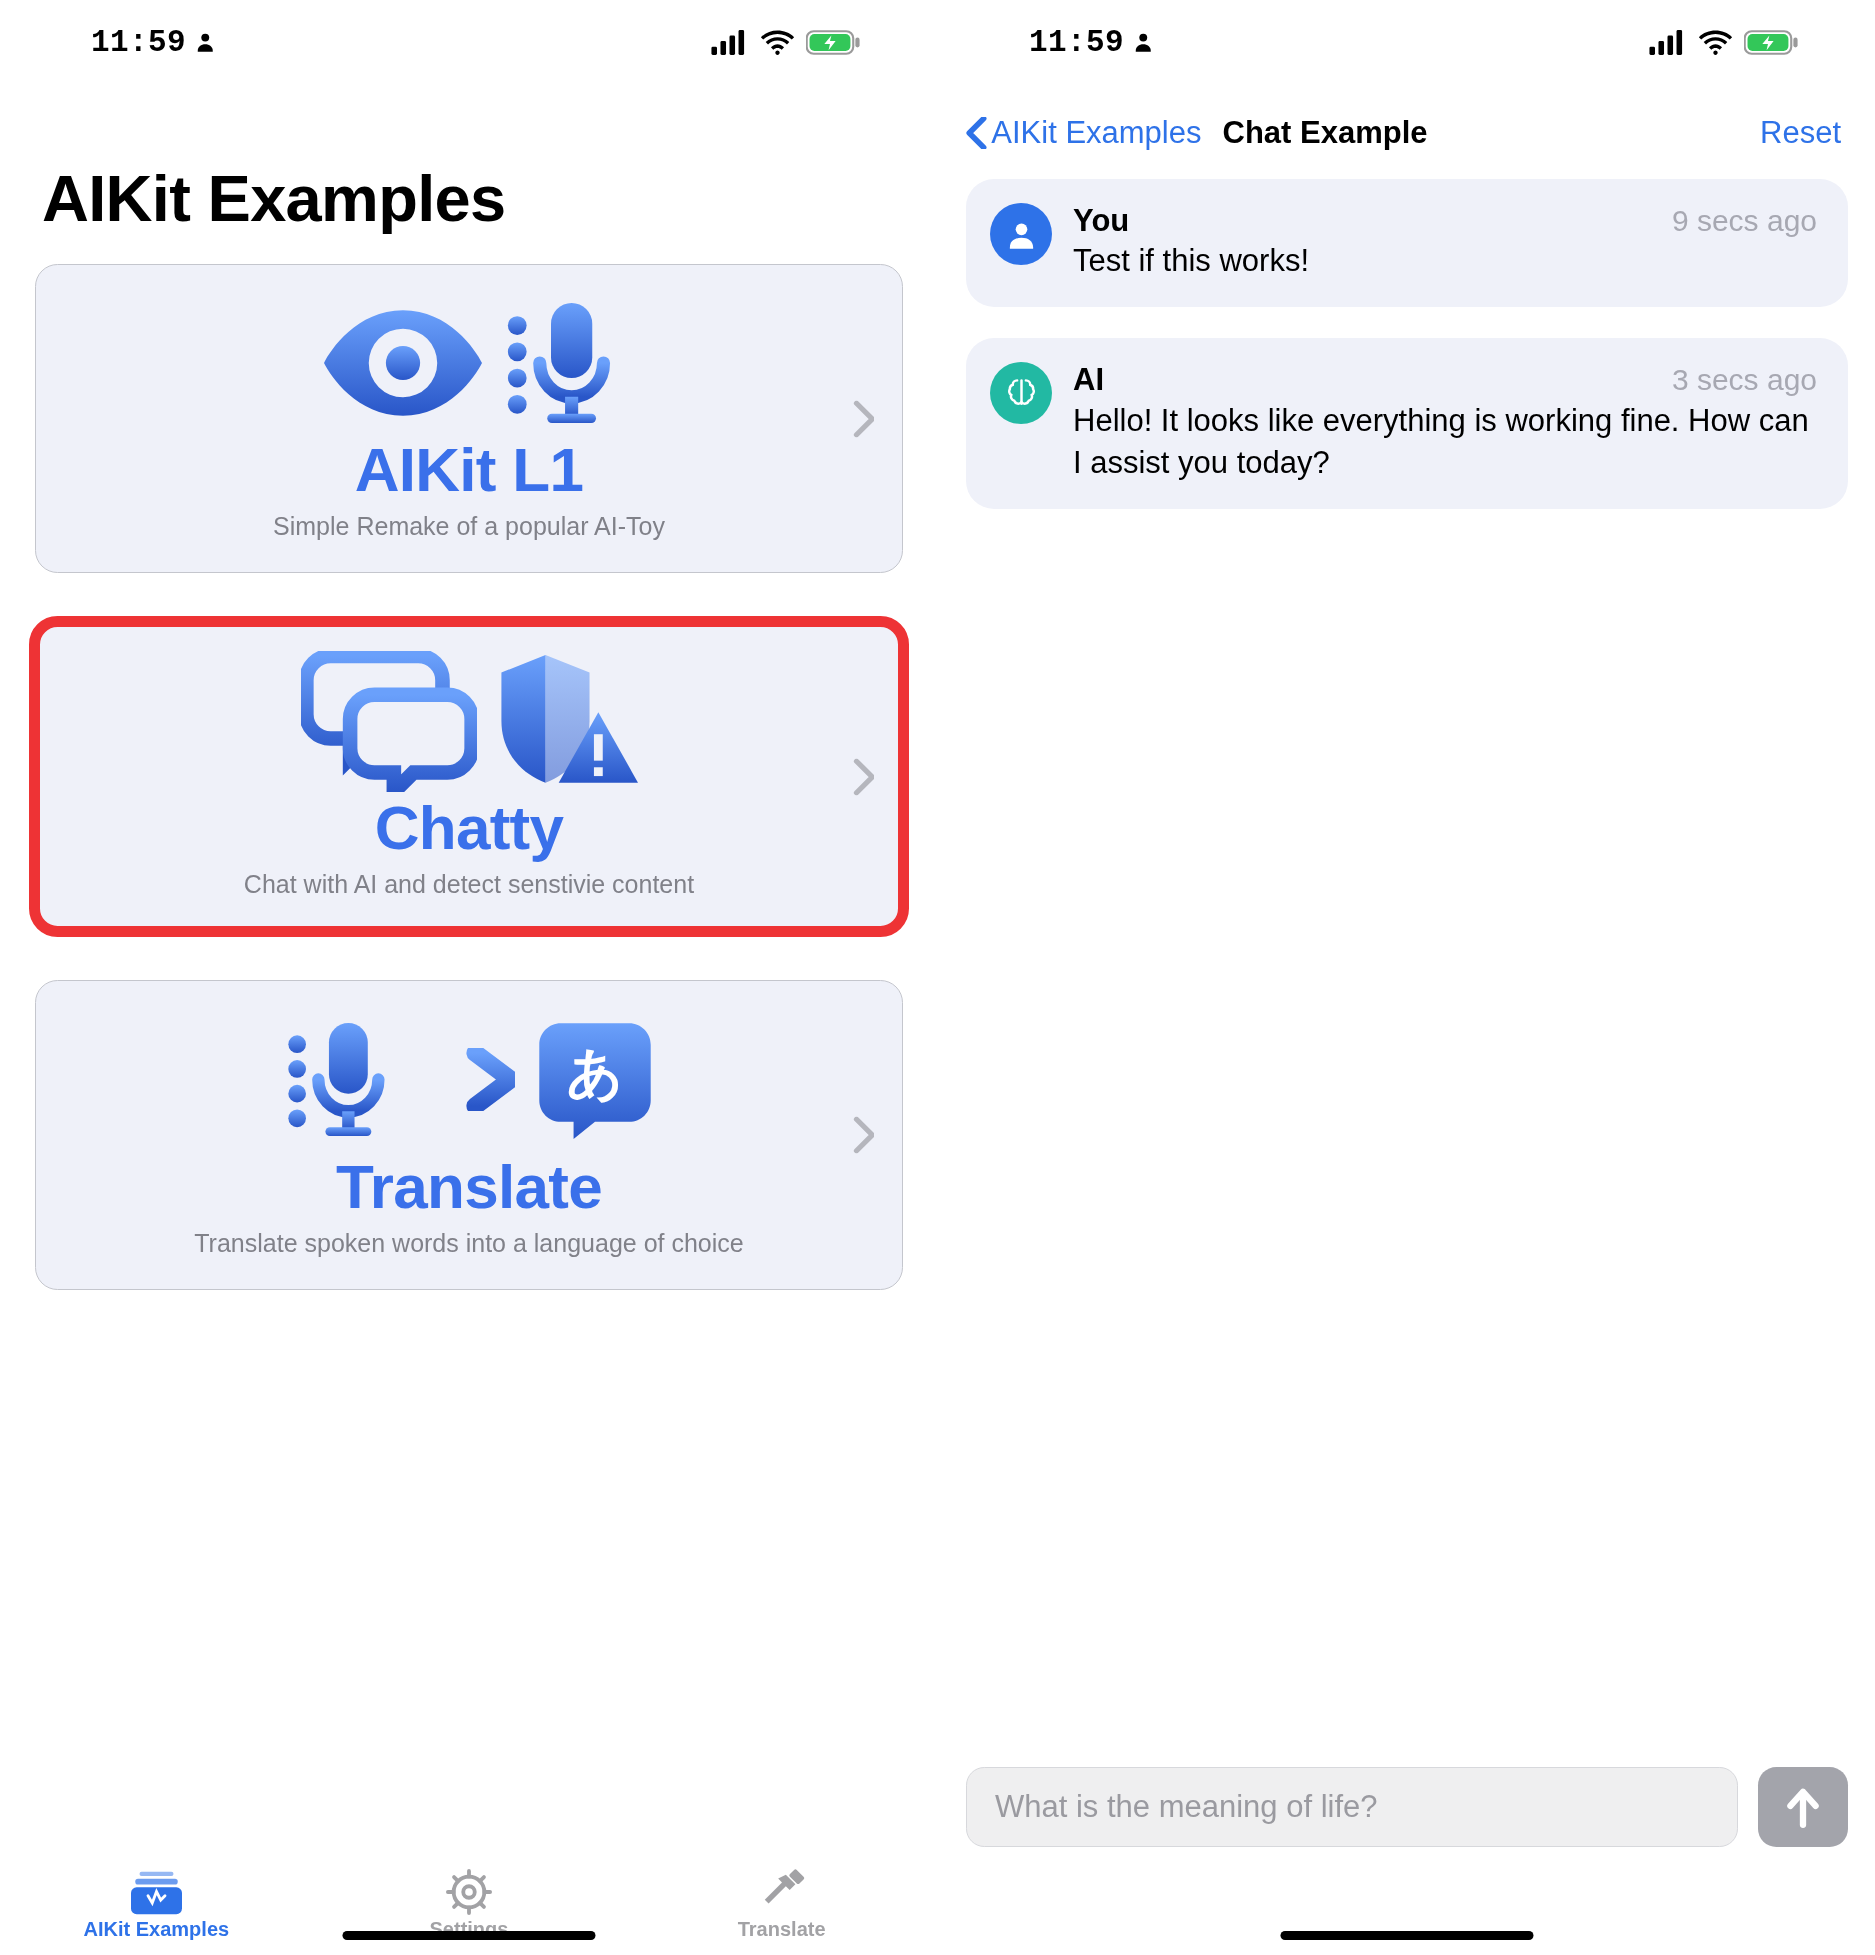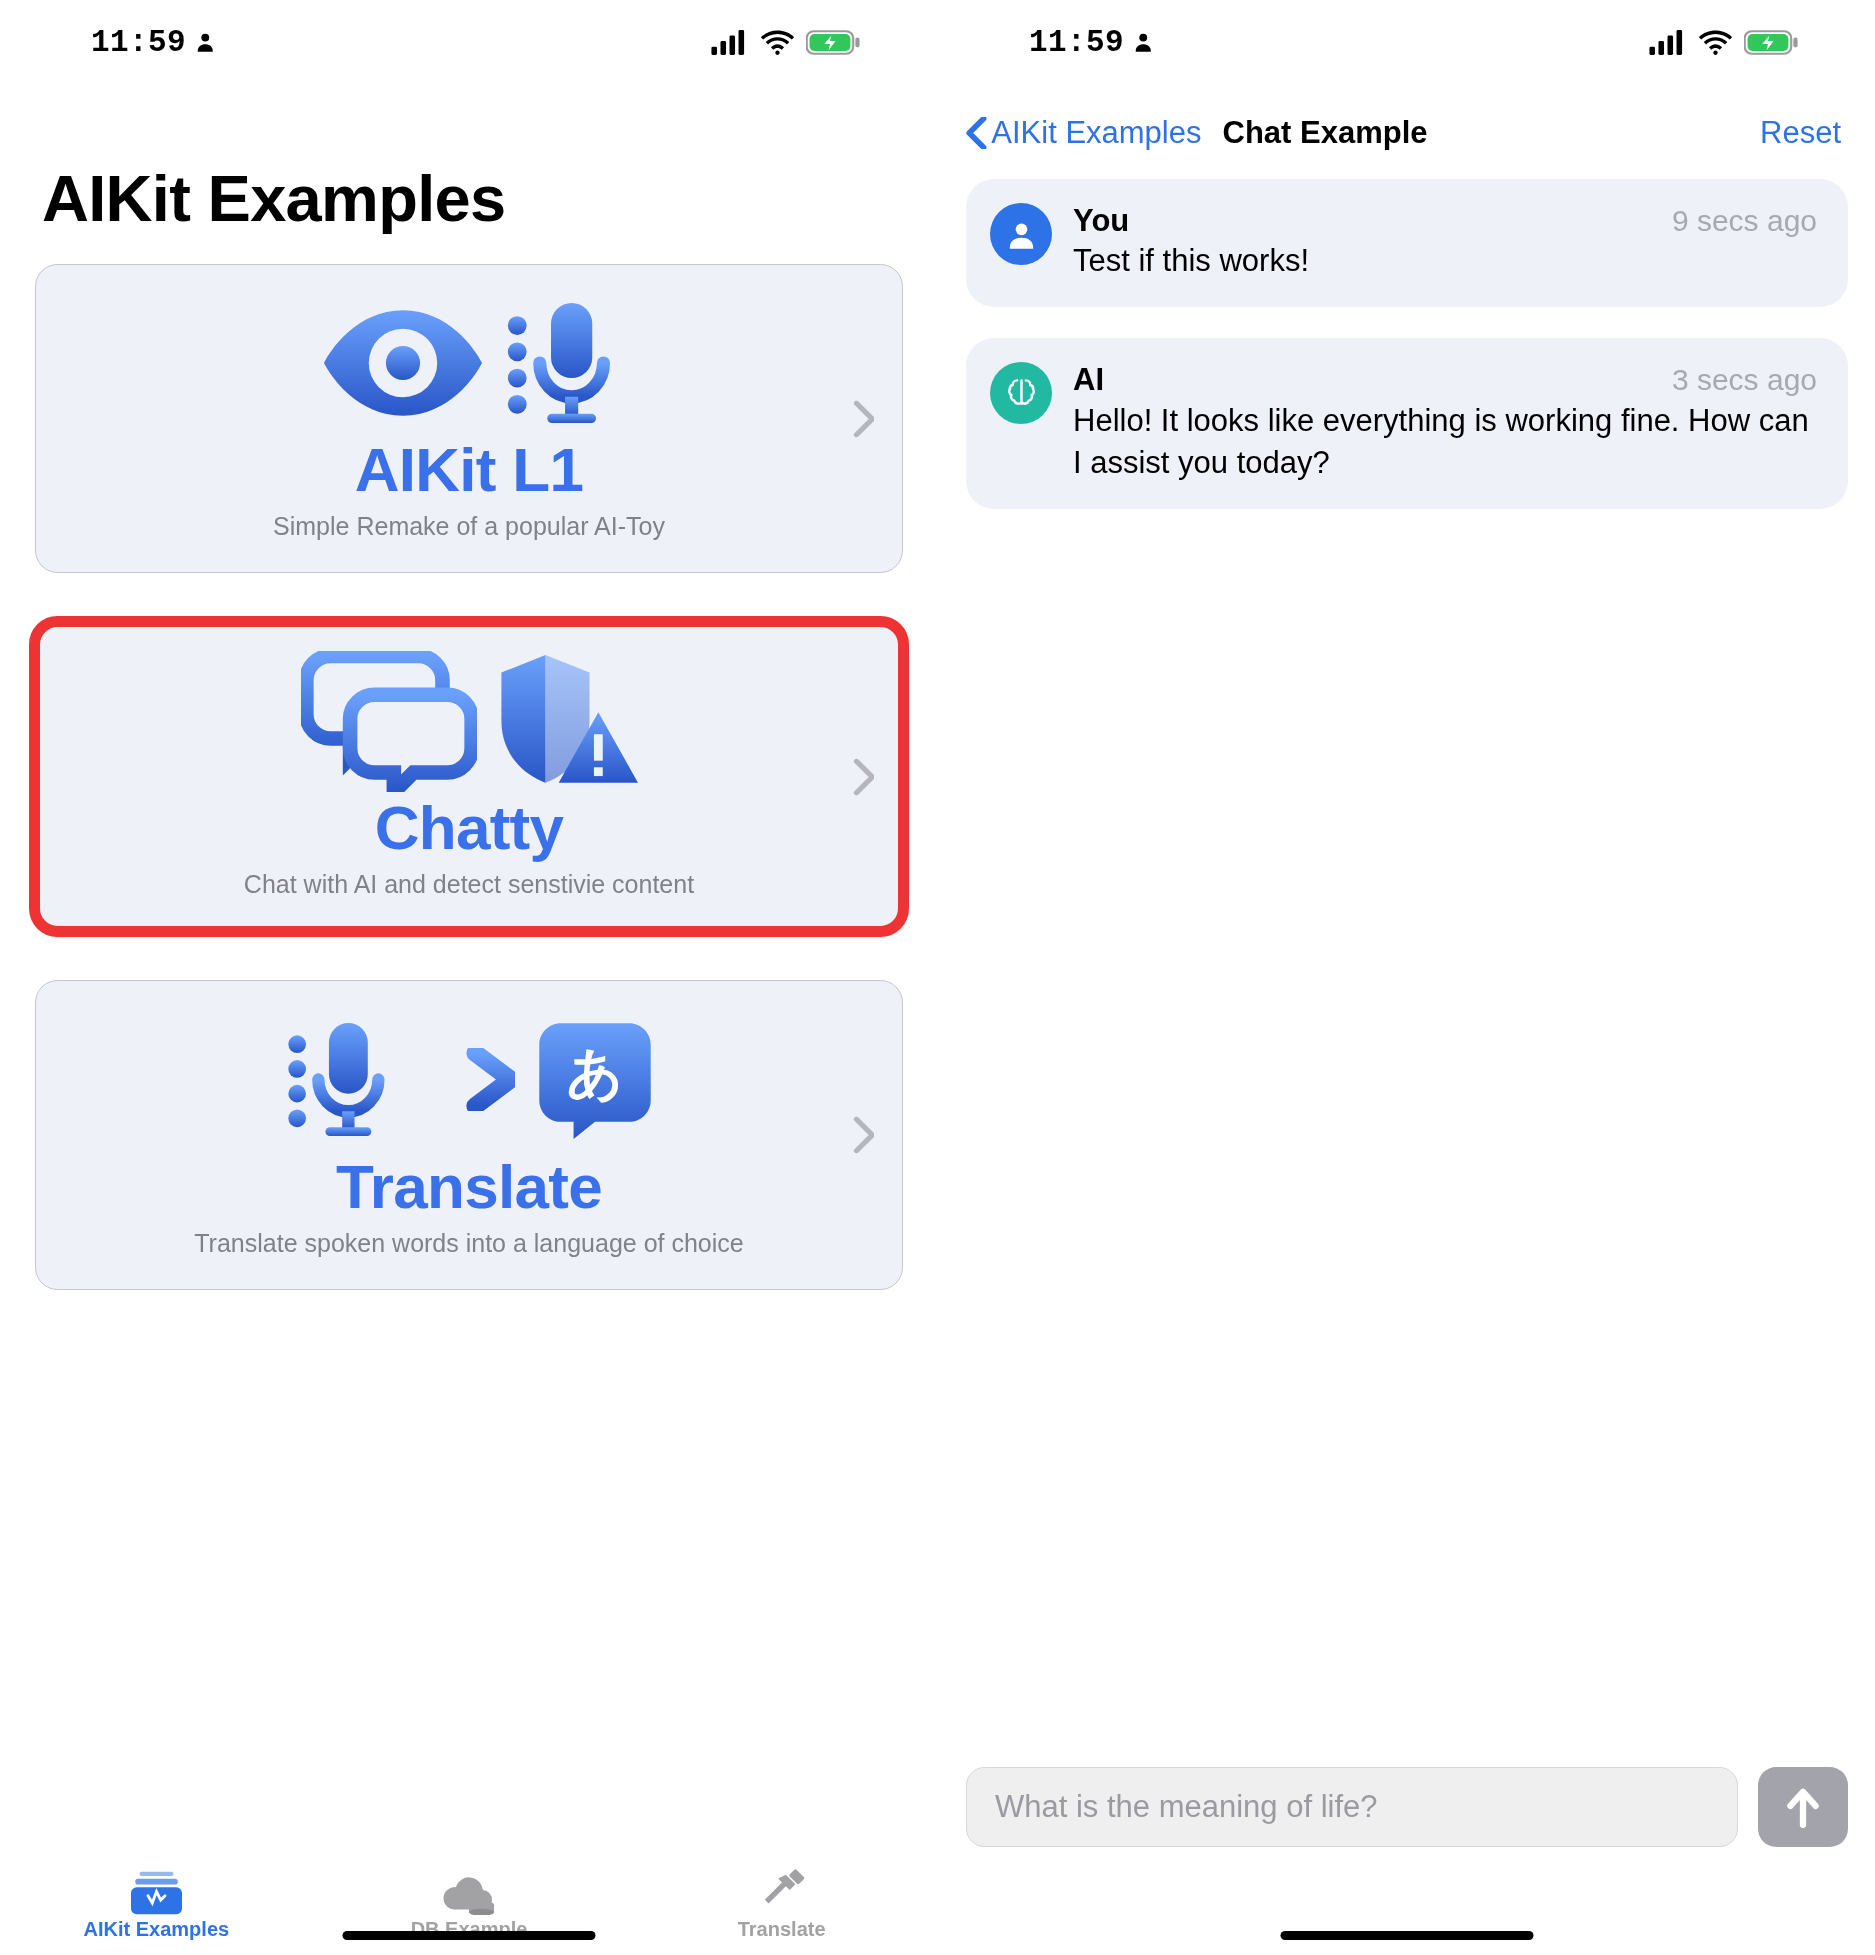--- a/index.html
+++ b/index.html
@@ -321,27 +321,35 @@
     <div class="tab-item active">
       <svg width="51" height="44" viewBox="0 0 36 30" fill="#2e72e8">
           <rect x="6" y="0" width="24" height="3" rx="1.5" opacity="0.5"></rect>
           <rect x="3" y="5" width="30" height="4" rx="2" opacity="0.7"></rect>
           <rect x="0" y="11" width="36" height="19" rx="4"></rect>
           <path d="M12 17l3 5 3-8 3 6 3-3" stroke="#fff" stroke-width="2" fill="none" stroke-linecap="round"></path>
         </svg>
       <span class="tab-label">AIKit Examples</span>
     </div>
     <div class="tab-item">
-      <svg width="56" height="39" viewBox="0 0 40 28" fill="#a2a2a5">
-          <path d="M30 10a10 10 0 0 0-19.5-2A8 8 0 0 0 9 24h20a7 7 0 0 0 1-14z"></path>
-          <ellipse cx="29" cy="21" rx="9" ry="3.5" fill="#a2a2a5"></ellipse>
-          <rect x="20" y="21" width="18" height="5" fill="#a2a2a5"></rect>
-          <ellipse cx="29" cy="26" rx="9" ry="2.5" fill="#8d8d90"></ellipse>
-        </svg>
-      <span class="tab-label">DB Example</span>
+      <svg width="46" height="46" viewBox="0 0 24 24" fill="none" stroke="#a2a2a5" stroke-width="2">
+          <circle cx="12" cy="12" r="8"></circle>
+          <circle cx="12" cy="12" r="3"></circle>
+          <g stroke-linecap="round">
+            <line x1="12" y1="1" x2="12" y2="4"></line>
+            <line x1="12" y1="20" x2="12" y2="23"></line>
+            <line x1="1" y1="12" x2="4" y2="12"></line>
+            <line x1="20" y1="12" x2="23" y2="12"></line>
+            <line x1="4.2" y1="4.2" x2="6.3" y2="6.3"></line>
+            <line x1="17.7" y1="17.7" x2="19.8" y2="19.8"></line>
+            <line x1="4.2" y1="19.8" x2="6.3" y2="17.7"></line>
+            <line x1="17.7" y1="6.3" x2="19.8" y2="4.2"></line>
+          </g>
+        </svg>
+      <span class="tab-label">Settings</span>
     </div>
     <div class="tab-item">
       <svg width="46" height="46" viewBox="0 0 24 24" fill="#a2a2a5">
           <path d="M14 3l5 5-3 3-2-2-9 9-2-2 9-9-2-2z"></path>
           <rect x="16" y="1" width="7" height="5" rx="1" transform="rotate(45 19 4)"></rect>
         </svg>
       <span class="tab-label">Translate</span>
     </div>
   </div>
   <div class="home-indicator"></div>

